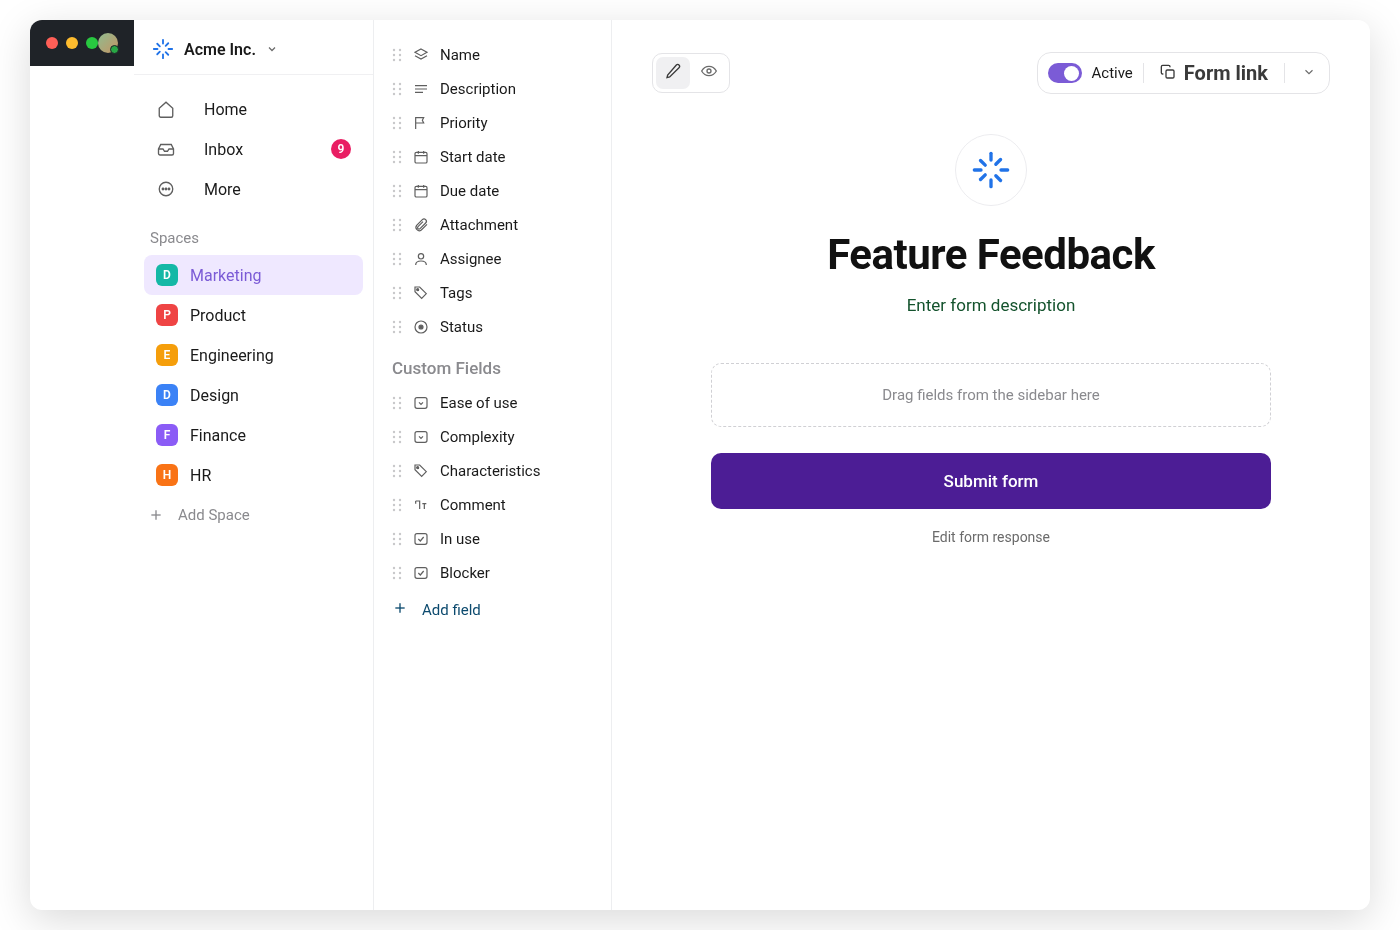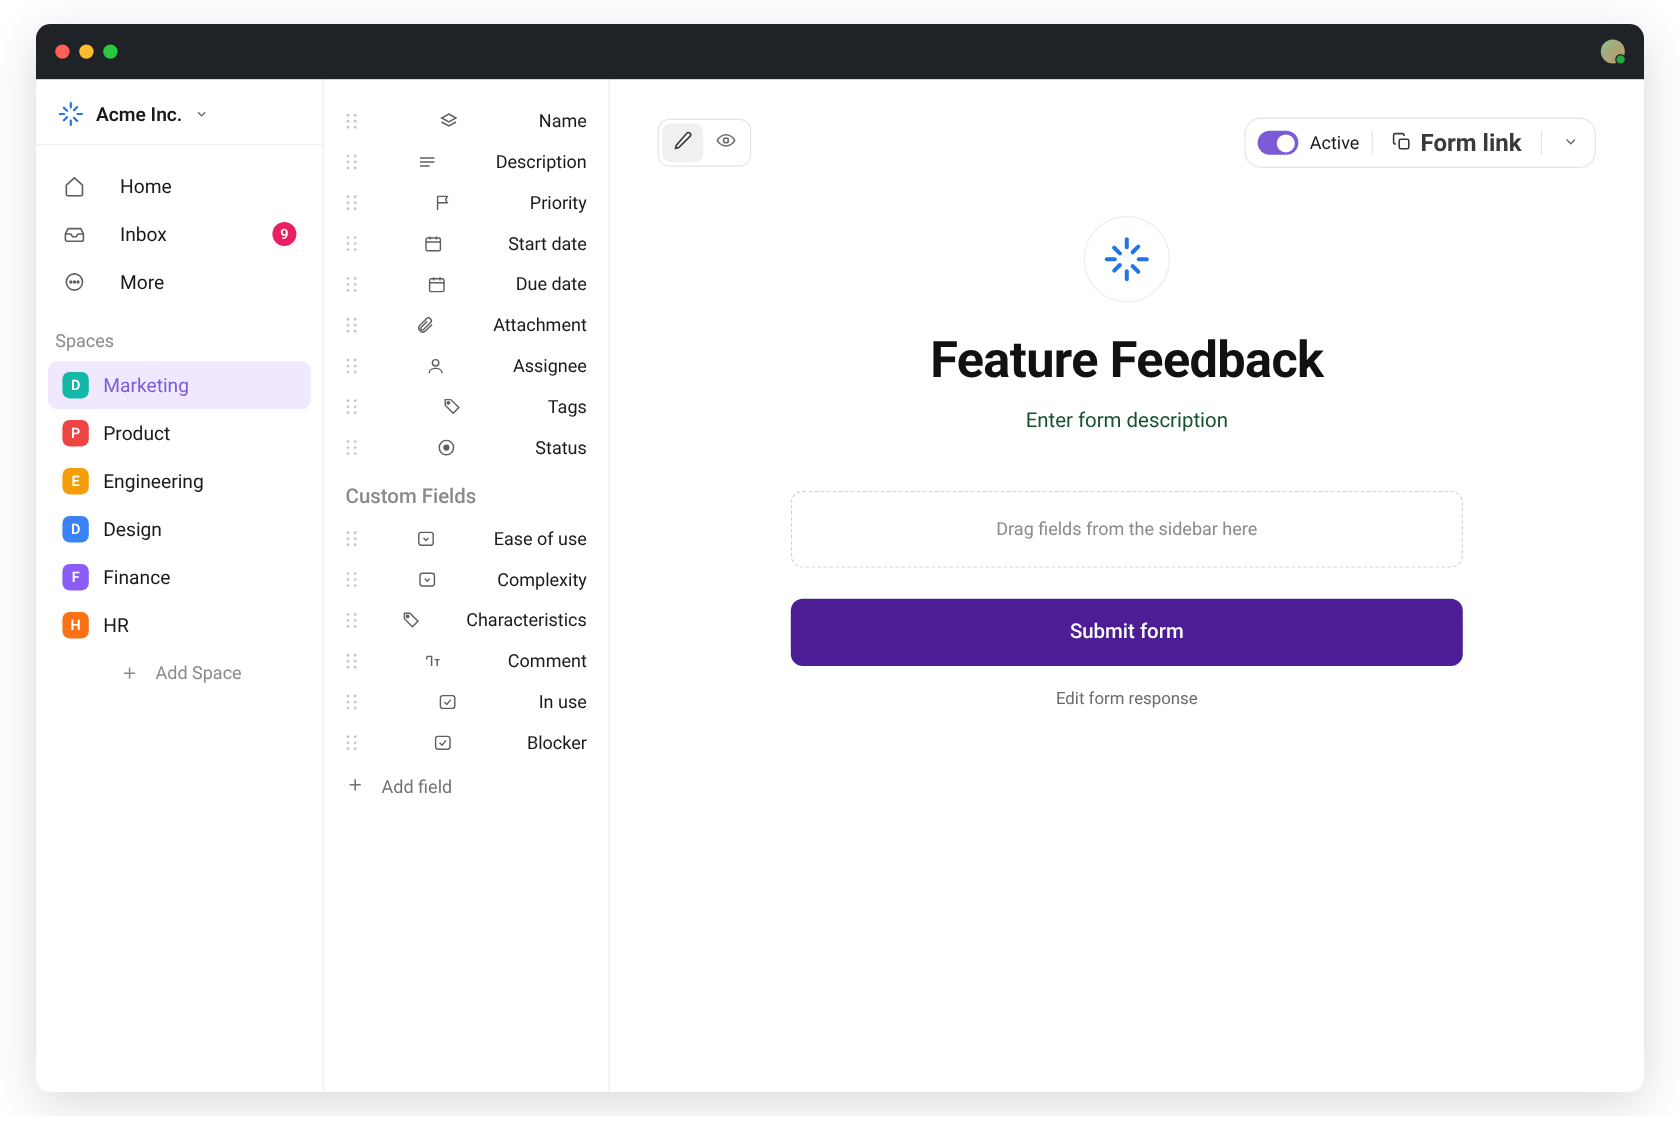--- a/index.html
+++ b/index.html
@@ -1,17 +1,17 @@
 <!DOCTYPE html>
 <html><head>
 <meta charset="utf-8">
 <style>
 * { margin: 0; padding: 0; box-sizing: border-box; font-family: -apple-system, BlinkMacSystemFont, 'Segoe UI', Roboto, sans-serif; }
 body { background: #fff; }
-.app-window { width: 1340px; height: 890px; margin: 20px auto; background: #fff; border-radius: 12px; overflow: hidden; box-shadow: 0 10px 40px rgba(0,0,0,0.15); display: flex; flex-direction: column; }
+.app-window { width: 1340px; height: 890px; margin: 20px auto; background: #fff; border-radius: 12px; overflow: hidden; box-shadow: 0 10px 40px rgba(0,0,0,0.15); display: flex; }
 .titlebar { height: 46px; background: #1f2328; display: flex; align-items: center; padding: 0 16px; position: relative; }
 .traffic-lights { display: flex; gap: 8px; }
 .tl { width: 12px; height: 12px; border-radius: 50%; }
 .tl-close { background: #ff5f57; }
 .tl-min { background: #febc2e; }
 .tl-max { background: #28c840; }
 .avatar-tl { width: 20px; height: 20px; border-radius: 50%; background: linear-gradient(135deg,#8fbc8f,#c59464); margin-left: auto; position: relative; }
 .avatar-tl::after { content:''; position:absolute; bottom:-1px; right:-1px; width:7px; height:7px; background:#28a745; border-radius:50%; border:1.5px solid #1f2328; }
 .main-layout { flex:1; display:flex; }
 .sidebar-l { width: 240px; border-right: 1px solid #edeef0; display:flex; flex-direction:column; }
@@ -20,29 +20,29 @@
 .ws-name { font-size: 16px; font-weight:600; color:#1a1a1a; }
 .ws-chev { color:#6b6b6b; }
 .nav-section { padding: 14px 10px 0; }
 .nav-item { display:flex; align-items:center; gap:28px; padding:10px 12px; border-radius:8px; cursor:pointer; color:#1a1a1a; font-size:16px; }
 .nav-icon { width:20px; height:20px; display:flex; align-items:center; justify-content:center; color:#5f5f5f; }
 .badge { margin-left:auto; background:#e91e63; color:#fff; border-radius:10px; font-size:12px; font-weight:600; min-width:20px; height:20px; display:flex; align-items:center; justify-content:center; padding:0 6px; }
 .section-label { font-size:15px; color:#8a8a8e; padding:20px 16px 8px; }
 .space-item { display:flex; align-items:center; gap:12px; padding:9px 12px; border-radius:8px; cursor:pointer; font-size:16px; color:#1a1a1a; }
 .space-item.active { background:#efe8ff; color:#7b5bd6; }
 .space-badge { width:22px; height:22px; border-radius:6px; display:flex; align-items:center; justify-content:center; color:#fff; font-size:12px; font-weight:600; }
-.add-item { display:flex; align-items:center; gap:12px; padding:10px 12px; cursor:pointer; color:#8a8a8e; font-size:15px;justify-content:center; }
+.add-item { display:flex; align-items:center; gap:12px; padding:10px 12px; cursor:pointer; color:#8a8a8e; font-size:15px; }
 .add-icon { width:20px; height:20px; display:flex; align-items:center; justify-content:center; }
 
 .sidebar-m { width: 238px; border-right:1px solid #edeef0; padding-top:18px; background:#fff; }
 .mid-heading { font-size:17px; color:#8a8a8e; font-weight:500; padding:0 18px 8px; }
-.field-item { display:flex; align-items:center; gap:10px; padding:8px 18px; cursor:grab; font-size:15px; color:#1a1a1a;justify-content:space-between; }
+.field-item { display:flex; align-items:center; gap:10px; padding:8px 18px; cursor:grab; font-size:15px; color:#1a1a1a; }
 .drag-handle { color:#c8c8ca; display:flex; align-items:center; }
 .field-icon { width:18px; height:18px; display:flex; align-items:center; justify-content:center; color:#5f5f5f; }
-.mid-add { display:flex; align-items:center; gap:14px; padding:10px 18px; color:#737373; cursor:pointer; font-size:15px; }
+.mid-add { display:flex; align-items:center; gap:14px; padding:10px 18px; color:#0c4a6e; cursor:pointer; font-size:15px; }
 
 .content { flex:1; padding:32px 40px; position:relative; }
 .toolbar-row { display:flex; align-items:center; justify-content:space-between; margin-bottom:40px; }
 .mode-buttons { display:flex; border:1px solid #e4e4e7; border-radius:10px; padding:3px; gap:2px; }
 .mode-btn { width:34px; height:32px; display:flex; align-items:center; justify-content:center; border-radius:7px; cursor:pointer; color:#6b6b6b; }
 .mode-btn.active { background:#f0f0f2; color:#3a3a3a; }
 .right-controls { display:flex; align-items:center; border:1px solid #e4e4e7; border-radius:14px; padding:4px 6px 4px 10px; gap:10px; }
 .toggle-wrap { display:flex; align-items:center; gap:10px; }
 .toggle { width:34px; height:20px; background:#7b5bd6; border-radius:10px; position:relative; cursor:pointer; }
 .toggle::after { content:''; position:absolute; width:15px; height:15px; background:#fff; border-radius:50%; top:2.5px; right:2.5px; }

